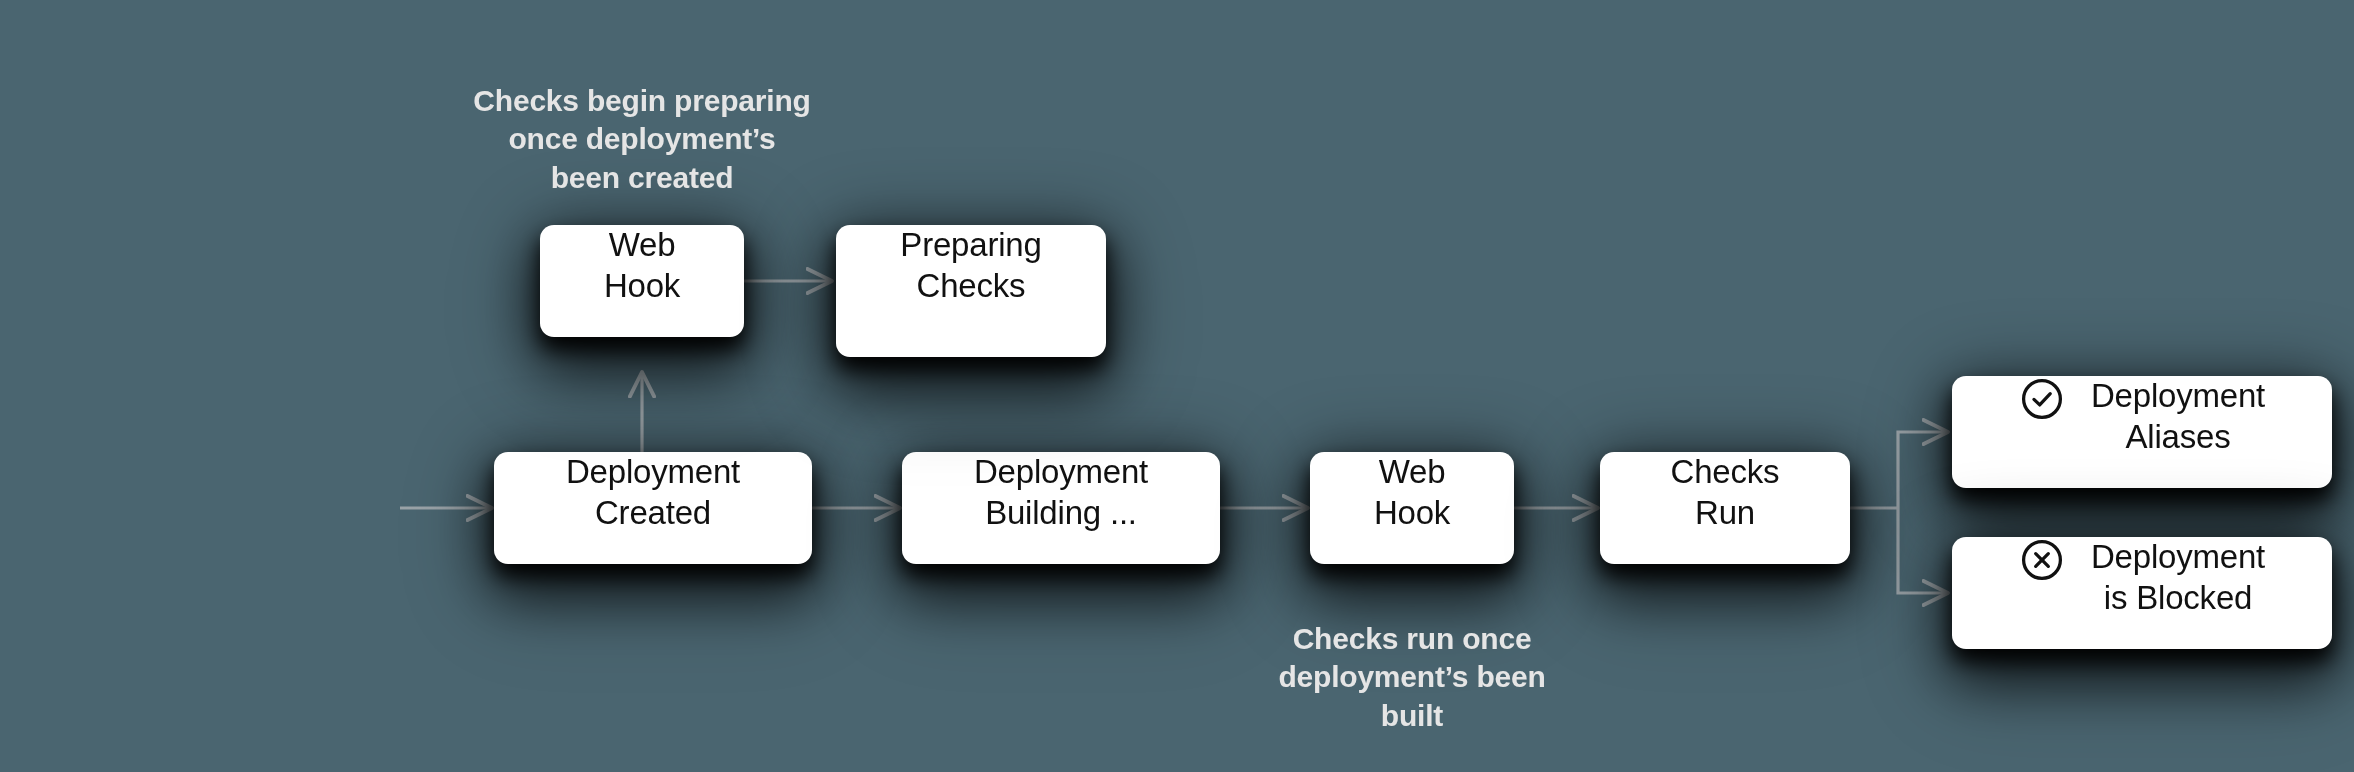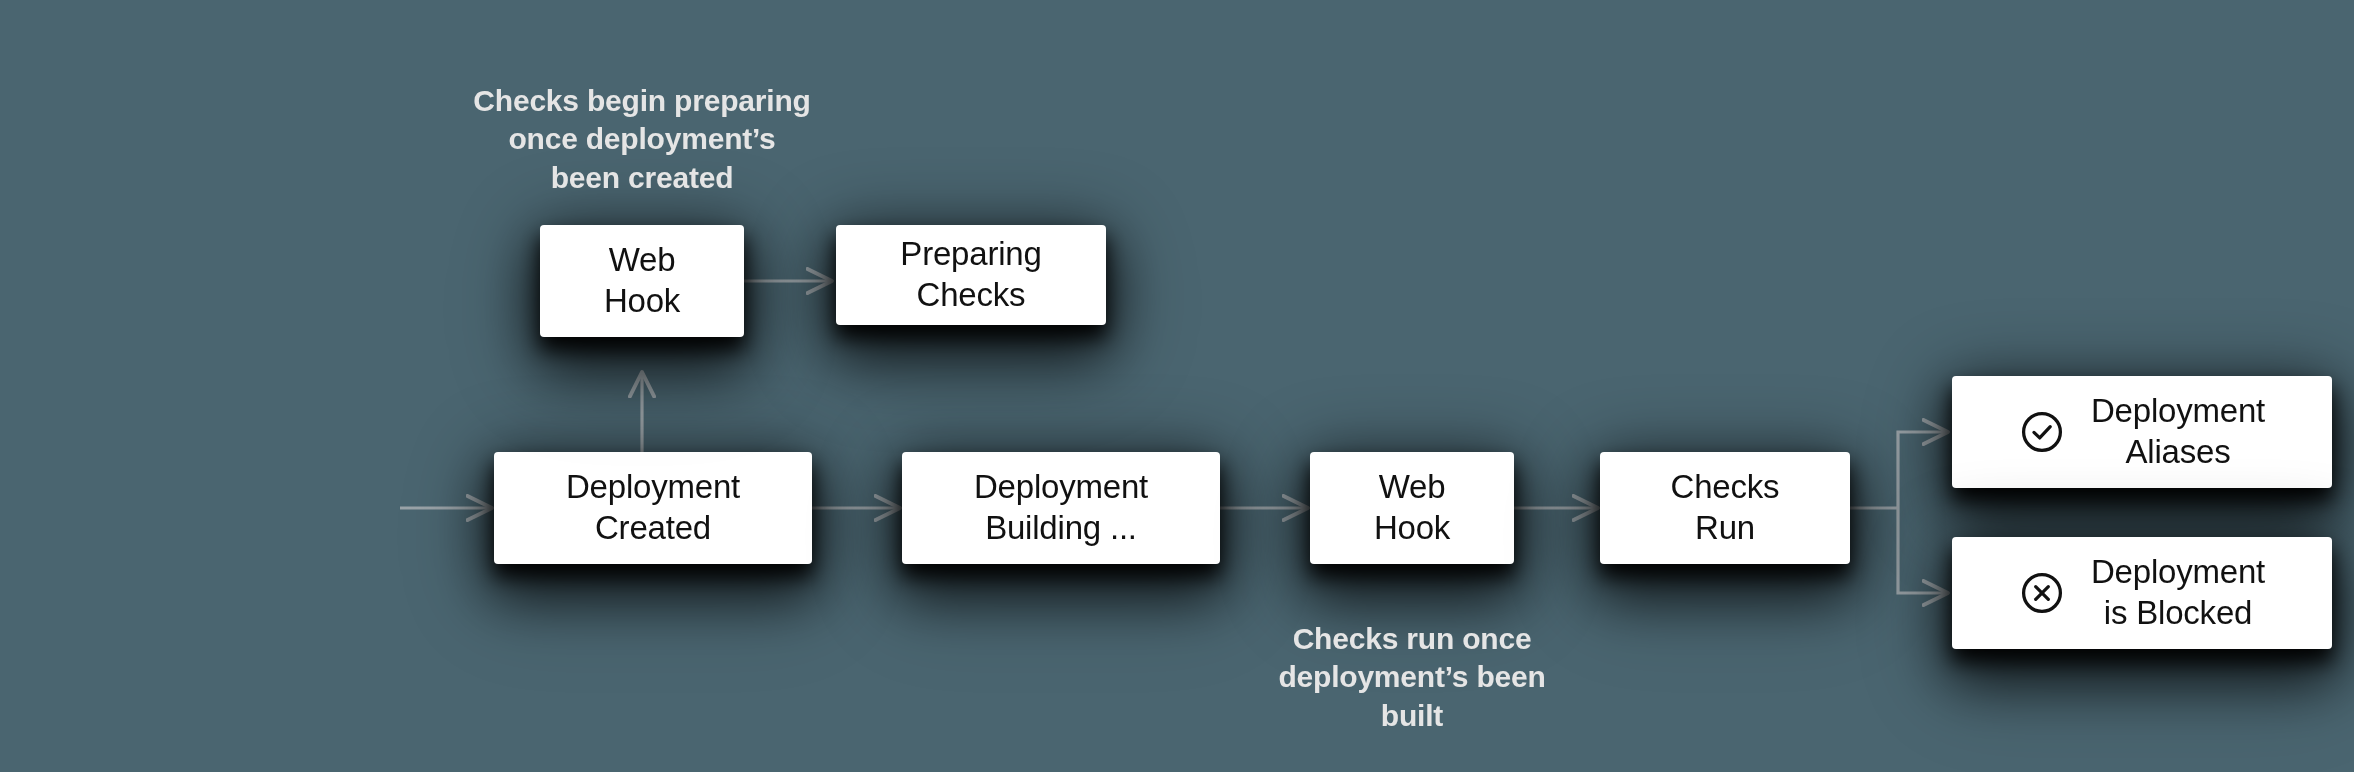--- a/index.html
+++ b/index.html
@@ -31,23 +31,23 @@
     z-index: 1;
     pointer-events: none;
   }
 
   
   .node {
     position: absolute;
     z-index: 3;
     box-sizing: border-box;
     background: #ffffff;
-    border-radius: 4px;
+    border-radius: 14px;
     display: flex;
-    align-items: center;
+    align-items: flex-start;
     justify-content: center;
     gap: 26px;
     padding: 0 26px;
     color: #111111;
     filter:
       drop-shadow(0 12px 10px rgba(0,0,0,0.95))
       drop-shadow(0 20px 26px rgba(0,0,0,0.62))
       drop-shadow(0 2px 34px rgba(0,0,0,0.45));
   }
 
@@ -132,21 +132,21 @@
   <div class="node" style="left:1600px; top:452px; width:250px; height:112px;">
     <span class="node-label">Checks
 Run</span>
   </div>
 
   <div class="node" style="left:540px; top:225px; width:204px; height:112px;">
     <span class="node-label">Web
 Hook</span>
   </div>
 
-  <div class="node" style="left:836px; top:225px; width:270px; height:100px;">
+  <div class="node" style="left:836px; top:225px; width:270px; height:132px;">
     <span class="node-label">Preparing
 Checks</span>
   </div>
 
   <div class="node has-icon" style="left:1952px; top:376px; width:380px; height:112px;">
     <svg class="node-icon" viewBox="0 0 24 24" fill="none" stroke="#111111" stroke-width="1.7" stroke-linecap="round" stroke-linejoin="round">
       <circle cx="12" cy="12" r="9.6"></circle>
       <path d="M7.8 12.2 L10.8 15.1 L16.3 9.2"></path>
     </svg>
     <span class="node-label">Deployment

